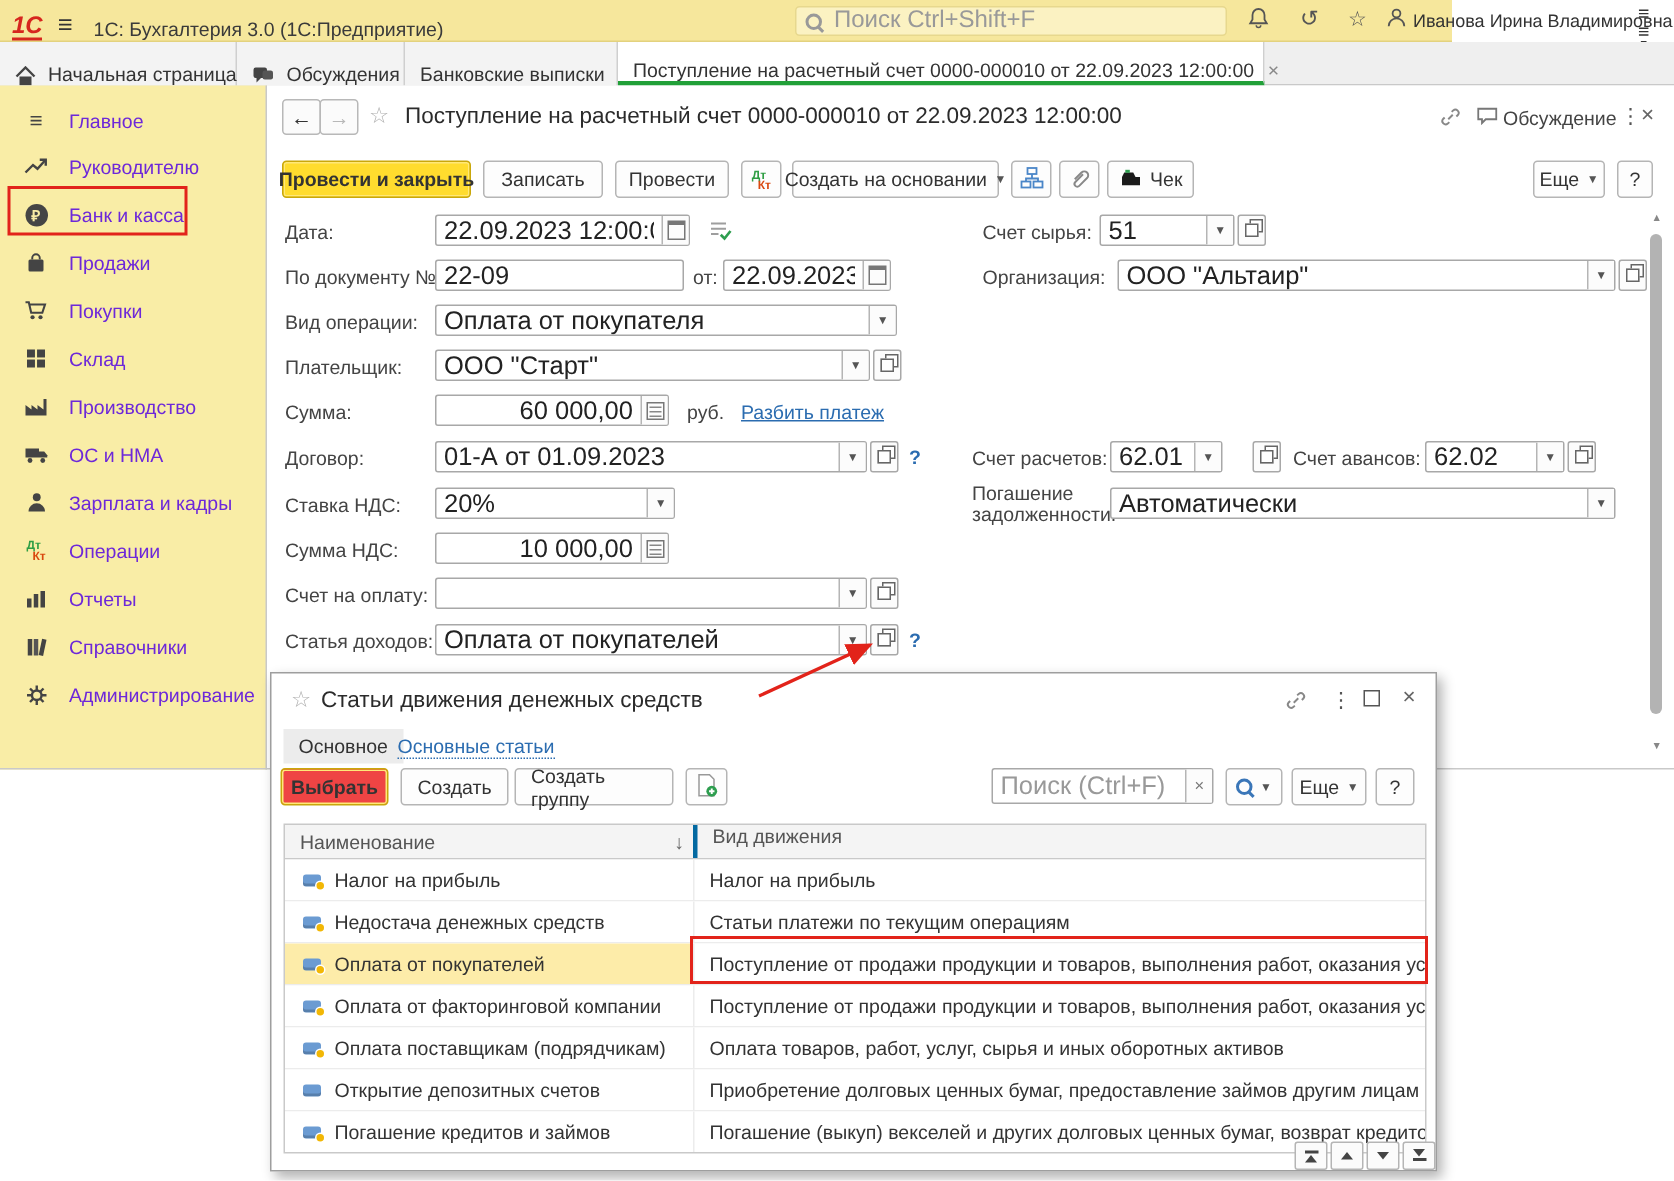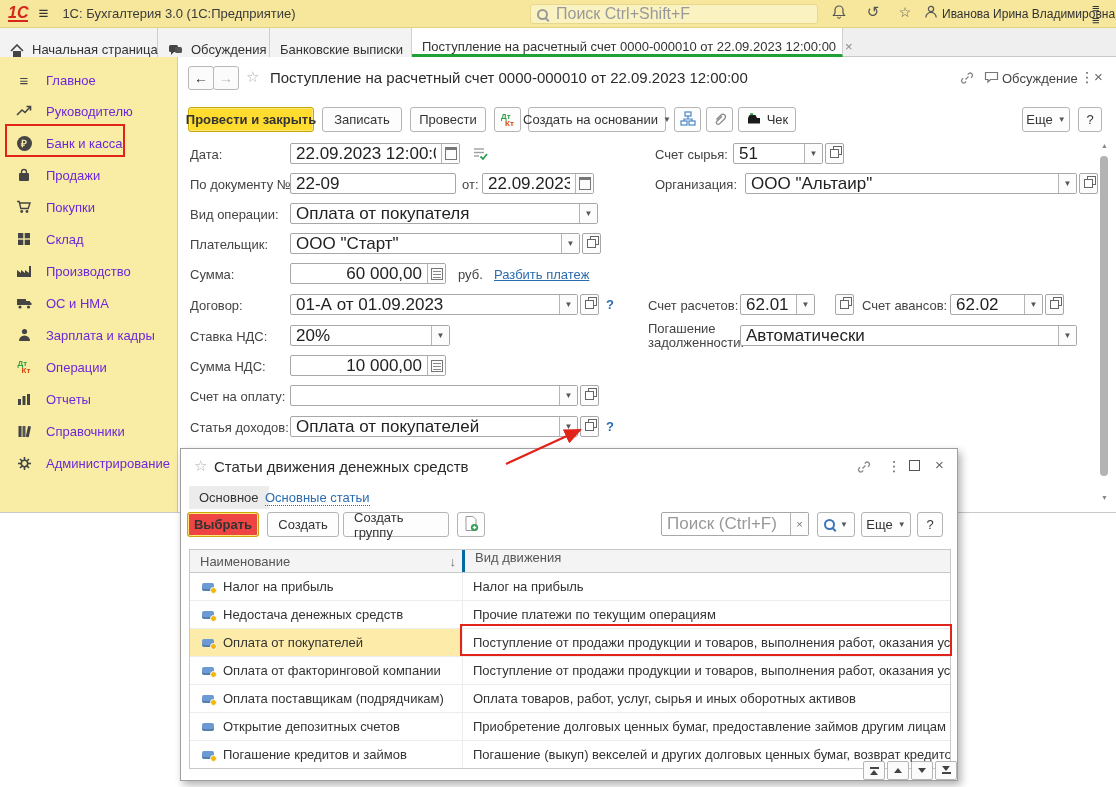--- a/index.html
+++ b/index.html
@@ -1,21 +1,21 @@
 <!DOCTYPE html>
 <html><head>
 <meta charset="utf-8">
 <style>
   html,body{margin:0;padding:0}
   body{width:1116px;height:787px;position:relative;overflow:hidden;background:#fff;
        font-family:"Liberation Sans",sans-serif;font-size:13px;color:#333}
   .abs{position:absolute}
   
-  .topbar{position:absolute;left:0;top:0;width:1116px;height:28px;background:#f6e79c;
-          display:flex;align-items:center;border-bottom:1px solid #e3d27e;box-sizing:border-box}
+  .topbar{position:absolute;left:0;top:0;width:968px;height:28px;background:#f6e79c;
+          display:flex;align-items:flex-end;border-bottom:1px solid #e3d27e;box-sizing:border-box}
   .logo{color:#d6261e;font-weight:bold;font-style:italic;font-size:16px;margin:0 10px 0 8px;
         border-bottom:2px solid #d6261e;line-height:15px}
   .hamb{font-size:17px;color:#333;margin-right:14px;cursor:pointer}
   .apptitle{font-size:13px;color:#3a3a3a}
   .topsearch{position:absolute;left:530px;top:4px;width:288px;height:20px;background:#fbf2c2;
              border:1px solid #e7d88e;border-radius:3px;display:flex;align-items:center;padding-left:6px;box-sizing:border-box}
   .topsearch input{border:none;background:transparent;outline:none;font-size:16px;color:#666;width:230px;
                    font-family:"Liberation Sans",sans-serif}
   .topsearch input::placeholder{color:#999}
   .topico{position:absolute;top:5px;width:22px;text-align:center;cursor:pointer}
@@ -600,21 +600,21 @@
       <div class="td2">
           <span>Налог на прибыль</span>
         </div>
     </div>
     <div class="trow">
       <div class="td1">
           <span class="cat"></span>
           <span>Недостача денежных средств</span>
         </div>
       <div class="td2">
-          <span>Прочие платежи по текущим операциям</span>
+          <span>Статьи платежи по текущим операциям</span>
         </div>
     </div>
     <div class="trow">
       <div class="td1 hl">
           <span class="cat"></span>
           <span>Оплата от покупателей</span>
         </div>
       <div class="td2">
           <span>Поступление от продажи продукции и товаров, выполнения работ, оказания услуг</span>
         </div>

